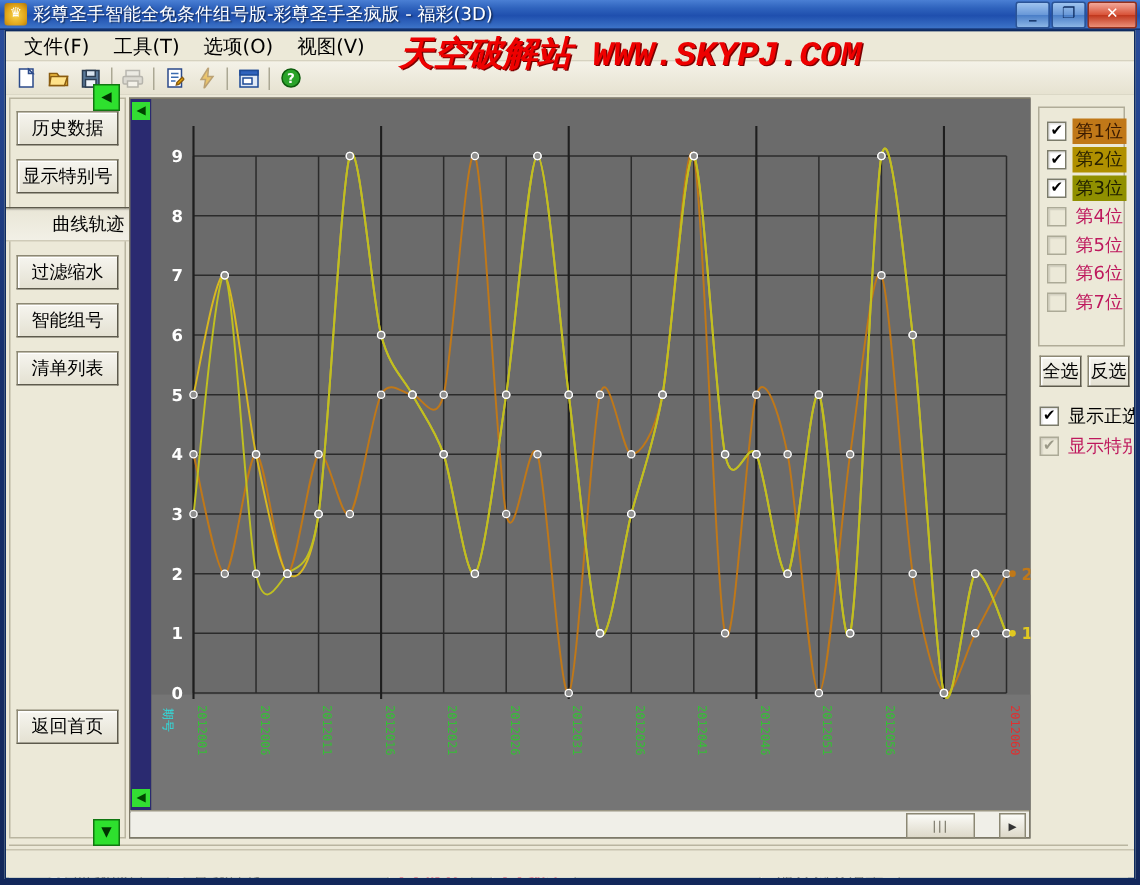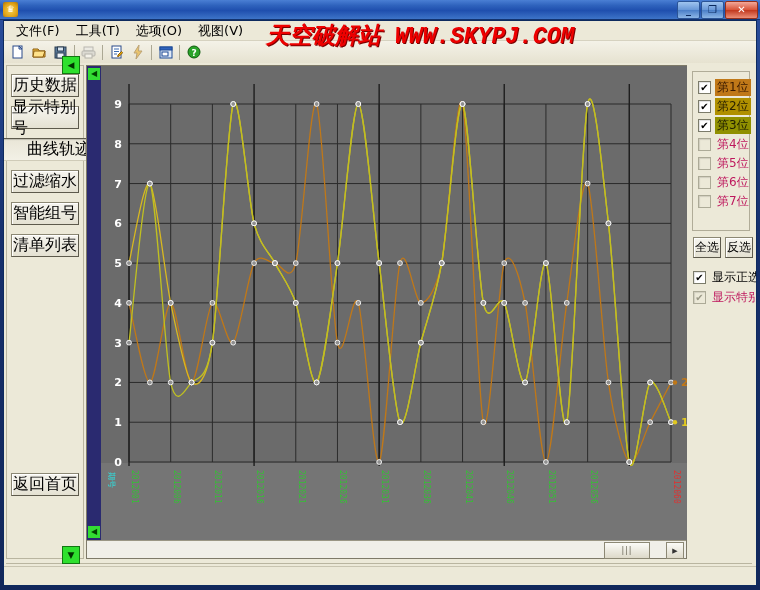--- a/index.html
+++ b/index.html
@@ -80,21 +80,21 @@
     position:absolute;left:2px;top:2px;width:78px;height:494px;
     background:#ece9d8;border:1px solid #b9b5a0;box-sizing:border-box;
     display:flex;flex-direction:column;align-items:center;padding-top:8px;
   }
   .side-btn{
     width:66px;height:21px;margin-bottom:9px;
     background:linear-gradient(180deg,#f6f5ef 0%,#e4e1d2 100%);
     border:1px solid #8c8874;border-right-color:#5d5a4c;border-bottom-color:#5d5a4c;
     box-shadow:inset 1px 1px 0 #ffffff;
     display:flex;align-items:center;justify-content:center;
-    font-size:16px;color:#000;cursor:default;
+    font-size:12px;color:#000;cursor:default;
   }
   .side-btn.pressed{
     background:linear-gradient(180deg,#e9e6d7 0%,#f2f0e6 100%);
     border:1px solid #5d5a4c;border-right-color:#cfcbb8;border-bottom-color:#cfcbb8;
     box-shadow:inset 1px 1px 1px rgba(0,0,0,.18);
     padding-left:28px;
   }
   .side-spacer{flex:1;}
   .side-btn.home{margin-bottom:62px;}
   
@@ -215,20 +215,21 @@
     display:flex;align-items:center;justify-content:center;color:#003300;font-size:9px;
   }
 </style>
 </head>
 <body>
 
 <div class="app">
 
   <div class="titlebar">
     <div class="tb-icon">♛</div>
+    <div class="tb-title">彩尊圣手智能全免条件组号版-彩尊圣手圣疯版 -   福彩(3D)</div>
     <div class="tb-btns">
       <div class="tb-btn">_</div>
       <div class="tb-btn">❐</div>
       <div class="tb-btn close">✕</div>
     </div>
   </div>
 
   <div class="client">
 
     <div class="menubar">

